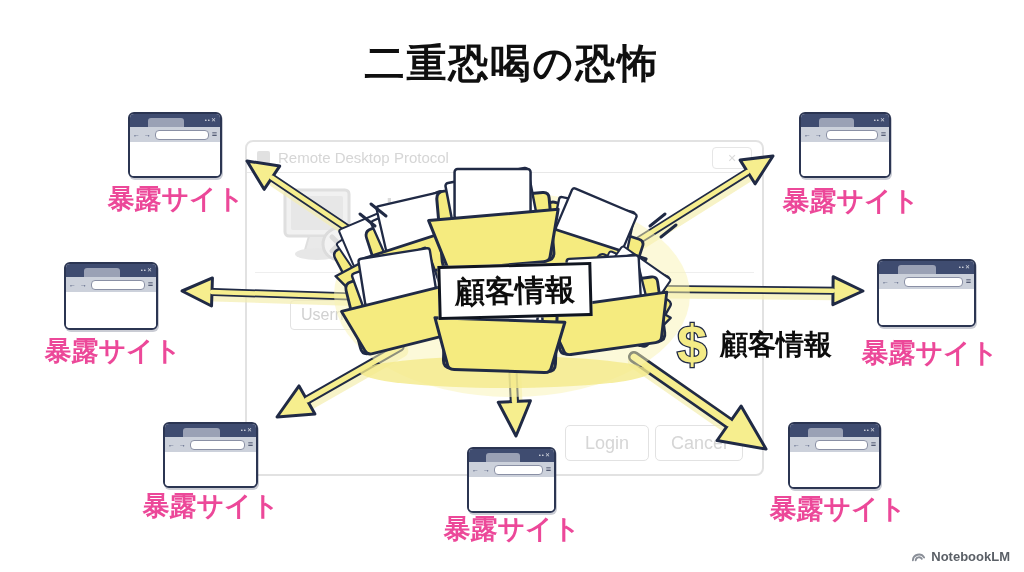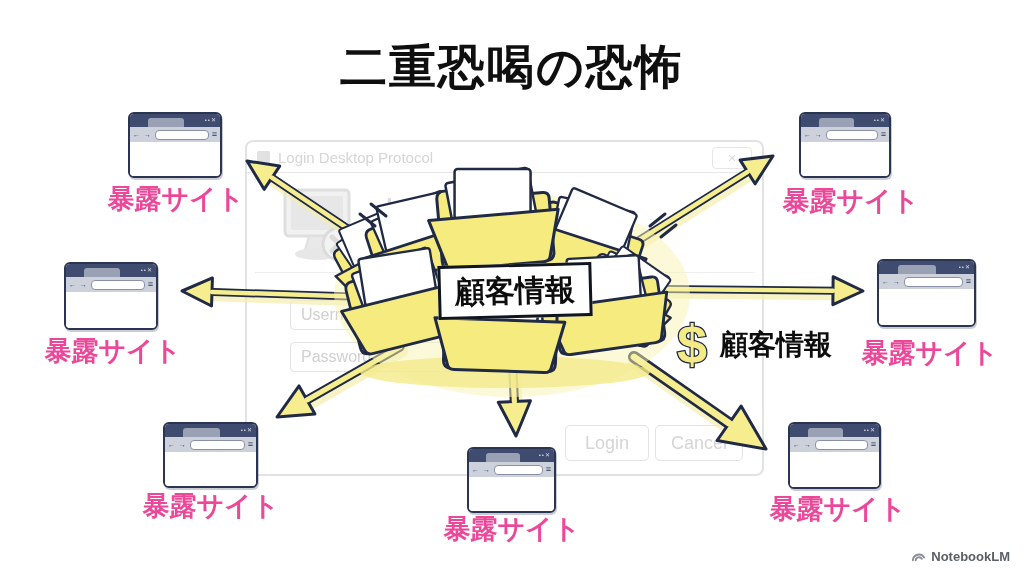--- a/index.html
+++ b/index.html
@@ -1,21 +1,21 @@
 <!DOCTYPE html>
 <html><head>
 <meta charset="utf-8">
 <style>
   html,body{margin:0;padding:0;background:#ffffff;}
   body{font-family:"Liberation Sans","DejaVu Sans",sans-serif;}
   #stage{position:relative;width:1024px;height:572px;background:#ffffff;overflow:hidden;}
 
   
   .main-title{position:absolute;left:50%;top:36px;transform:translateX(-50%);
-    font-size:47px;font-weight:800;color:#0f0f0f;letter-spacing:2px;white-space:nowrap;z-index:6;}
+    font-size:40px;font-weight:800;color:#0f0f0f;letter-spacing:2px;white-space:nowrap;z-index:6;}
 
   
   .rdp{position:absolute;left:245px;top:140px;width:515px;height:332px;z-index:1;
     background:#ffffff;border:2px solid #dedede;border-radius:8px;opacity:.85;}
   .rdp-titlebar{position:relative;height:30px;border-bottom:1.5px solid #e4e4e4;
     display:flex;align-items:center;padding:0 10px;color:#cfcfcf;font-size:15px;}
   .rdp-appicon{width:13px;height:13px;background:#dcdcdc;border-radius:2px;margin-right:8px;flex:0 0 auto;}
   .rdp-close{position:absolute;right:10px;top:5px;width:38px;height:20px;border:1.5px solid #e2e2e2;
     border-radius:4px;color:#d6d6d6;font-size:11px;display:flex;align-items:center;justify-content:center;}
   .rdp-heading{position:absolute;left:138px;top:48px;font-size:34px;color:#d6d6d6;font-weight:400;}
@@ -62,37 +62,36 @@
 </head>
 <body>
 
 <div id="stage">
 
   <div class="main-title">二重恐喝の恐怖</div>
 
   <div class="rdp">
     <div class="rdp-titlebar">
       <span class="rdp-appicon"></span>
-      <span>Login Desktop Protocol</span>
+      <span>Remote Desktop Protocol</span>
       <span class="rdp-close">✕</span>
     </div>
     <div class="rdp-heading">Login</div>
     <div class="rdp-monitor">
       <svg width="92" height="88" viewBox="0 0 92 88">
         <rect x="8" y="4" width="64" height="46" rx="4" fill="#efefef" stroke="#dadada" stroke-width="3"></rect>
         <rect x="14" y="10" width="52" height="34" rx="2" fill="#e3e3e3"></rect>
         <path d="M32,50 h16 l4,14 h-24 z" fill="#e6e6e6" stroke="#dadada" stroke-width="2"></path>
         <ellipse cx="40" cy="68" rx="22" ry="6" fill="#e3e3e3"></ellipse>
         <circle cx="62" cy="58" r="16" fill="#f2f2f2" stroke="#d6d6d6" stroke-width="3"></circle>
         <path d="M55,51 l14,14 M69,51 l-14,14" stroke="#d6d6d6" stroke-width="5" stroke-linecap="round"></path>
       </svg>
     </div>
     <div class="rdp-divider"></div>
     <input class="rdp-input" style="top: 158px;" readonly="" placeholder="Username">
-    <input class="rdp-input" style="top: 200px;" readonly="" placeholder="Password">
     <div class="rdp-btn" style="left:318px;top:283px;width:82px">Login</div>
     <div class="rdp-btn" style="left:408px;top:283px;width:86px">Cancel</div>
   </div>
 
   <svg id="arrows">
     <g>
         <line x1="437" y1="291" x2="273.92064719815073" y2="181.70213588812229" stroke="#f5eeb0" stroke-width="11" stroke-linecap="round" opacity="0.7"></line>
         <line x1="435" y1="287" x2="267.76720599845896" y2="174.91844657343523" stroke="#202a45" stroke-width="8" stroke-linecap="round"></line>
         <polygon points="247,161 279.7149772792745,166.07250052898527 264.126317117027,189.3317712472593" fill="#f6ee8e" stroke="#202a45" stroke-width="3" stroke-linejoin="round"></polygon>
         <line x1="435" y1="287" x2="271.92064719815073" y2="177.70213588812229" stroke="#f6ee8e" stroke-width="4.5" stroke-linecap="round"></line>

